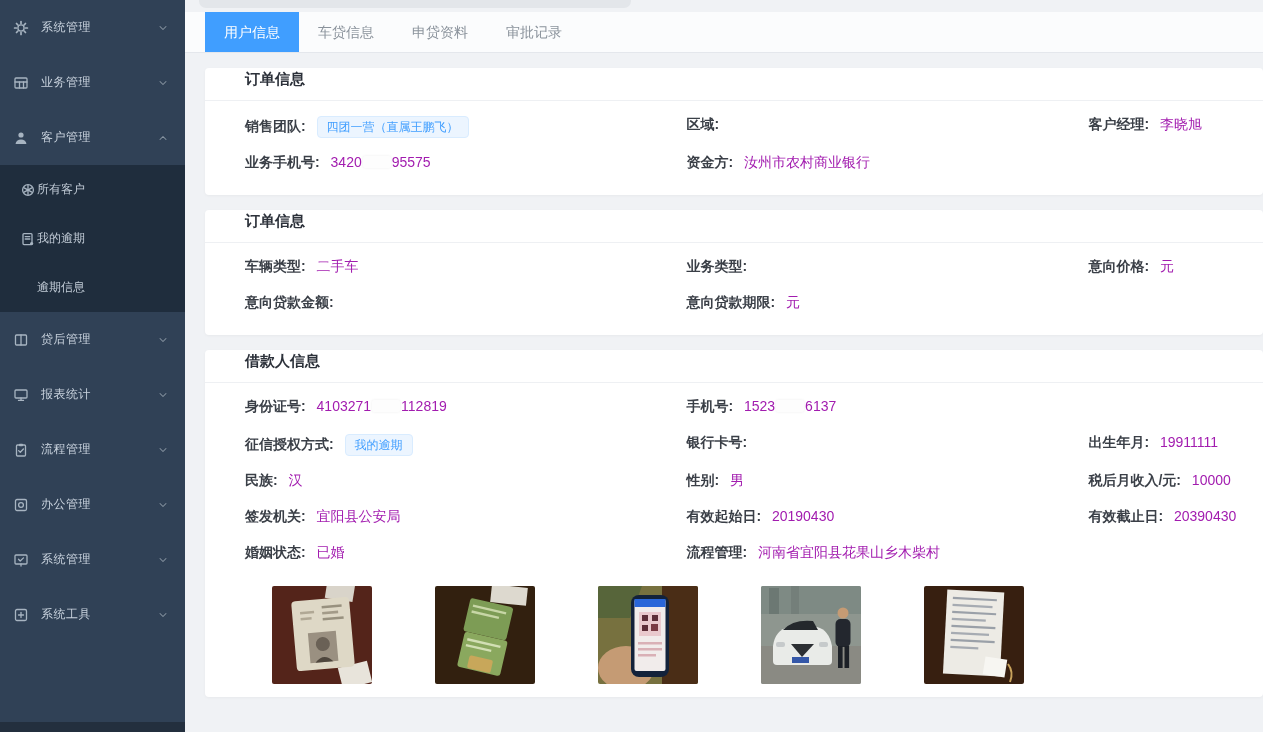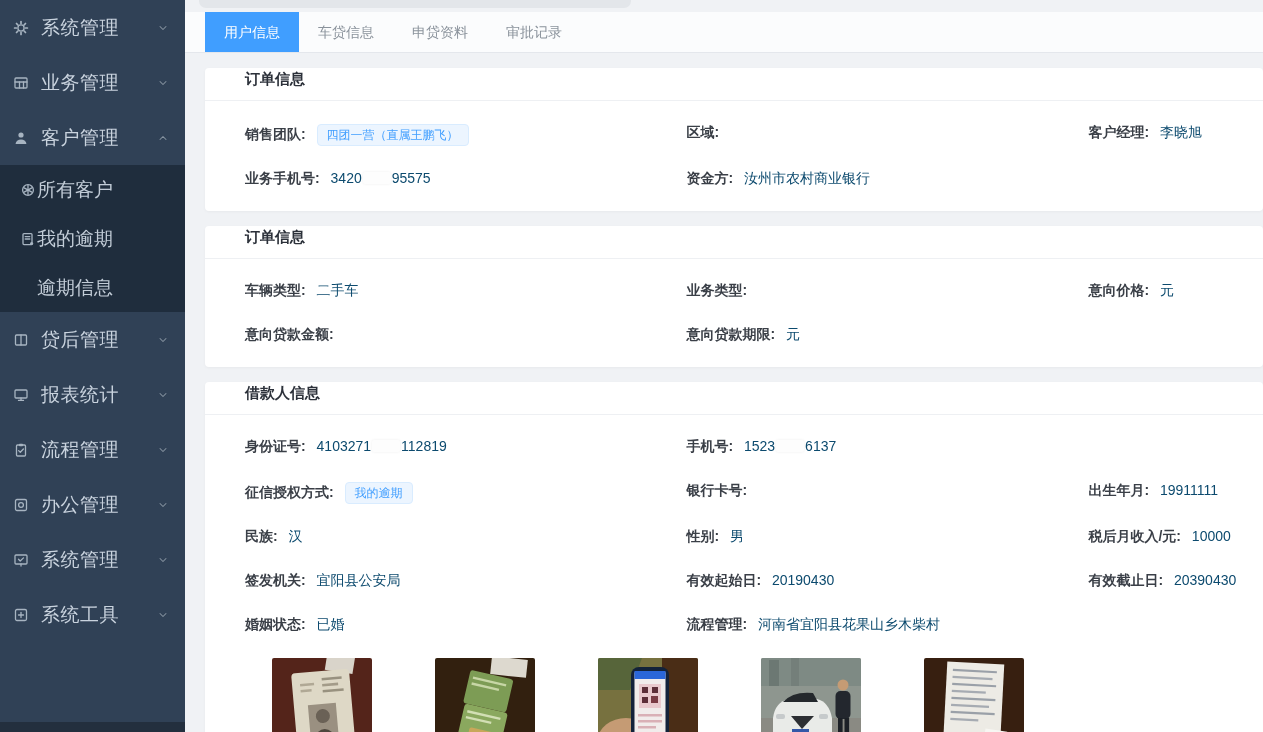--- a/index.html
+++ b/index.html
@@ -1,21 +1,21 @@
 <!DOCTYPE html>
 <html><head>
 <meta charset="utf-8">
 <style>
   * { margin:0; padding:0; box-sizing:border-box; }
   html,body { width:1263px; height:732px; overflow:hidden;
     font-family:"Liberation Sans","DejaVu Sans",sans-serif; background:#f0f2f5; }
 
   
   .sidebar { position:fixed; left:0; top:0; bottom:0; width:185px;
-    background:#304156; color:#c9d3de; font-size:19px; z-index:5; }
+    background:#304156; color:#c9d3de; font-size:12px; z-index:5; }
   .side-item { height:55px; display:flex; align-items:center;
     padding:0 16px 0 13px; gap:12px; cursor:pointer; }
   .side-item .lbl { flex:1; letter-spacing:.5px; }
   .submenu { background:#1f2d3d; }
   .sub-item { height:49px; display:flex; align-items:center;
     padding-left:20px; gap:1px; cursor:pointer; color:#c2ccd7; }
   .sicon { width:16px; height:16px; flex:0 0 16px; stroke:#a7b4c1; fill:none;
     stroke-width:1.3; stroke-linecap:round; stroke-linejoin:round; }
   .chev { width:12px; height:12px; stroke:#8793a1; fill:none; stroke-width:1.4;
     stroke-linecap:round; stroke-linejoin:round; }
@@ -32,24 +32,24 @@
   .tab { width:94px; text-align:center; line-height:41px; font-size:14px;
     color:#8b939c; cursor:pointer; }
   .tab.active { background:#409eff; color:#fff; }
 
   .card { margin:15px 0 0 20px; width:calc(100% - 20px); background:#fff;
     border-radius:4px; box-shadow:0 1px 3px rgba(0,0,0,.04); }
   .card-head { padding:2px 40px 11px; font-size:15px; font-weight:bold;
     color:#2c313a; border-bottom:1px solid #eef0f3; }
   .card-body { padding:7px 0 13px; }
   .frow { display:grid; grid-template-columns:45.5% 38% 16.5%; }
-  .field { padding:8px 6px 8px 0; font-size:14px; min-height:36px;margin-top:8px; }
+  .field { padding:8px 6px 8px 0; font-size:14px; min-height:36px; }
   .frow .field:first-child { padding-left:40px; }
   .lab { font-weight:bold; color:#3a3f47; margin-right:7px; }
-  .val { color:#0c4a6e; }
+  .val { color:#a21caf; }
   .tag { display:inline-block; background:#ecf5ff; border:1px solid #d9ecff;
     color:#409eff; font-size:12px; line-height:16px; padding:2px 9px;
     border-radius:4px; cursor:pointer; }
   .tag.plain { cursor:default; }
   .mask { display:inline-block; width:28px; height:12px; background:#fdfdfd;
     border-radius:2px; box-shadow:0 0 3px rgba(0,0,0,.07); vertical-align:-1px;
     margin:0 1px; }
 
   .photos { display:flex; gap:63px; padding:14px 0 0 67px; }
   .photo { width:100px; cursor:pointer; }

